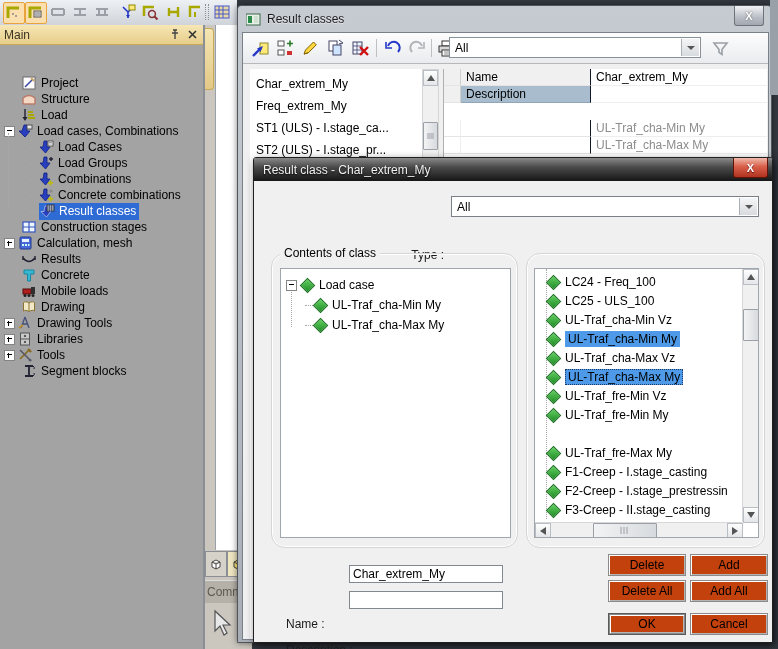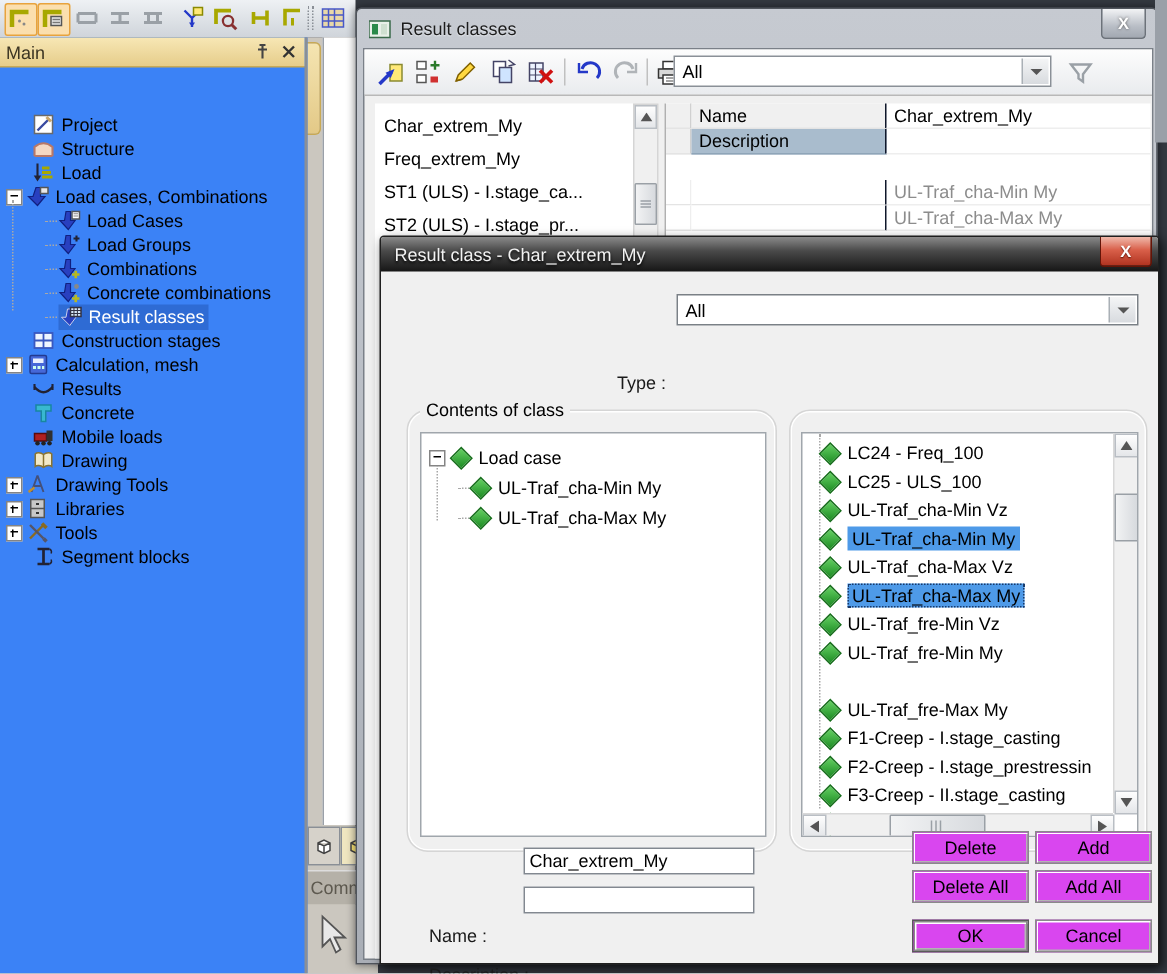--- a/index.html
+++ b/index.html
@@ -8,21 +8,21 @@
          background:#343941;}
   .abs{position:absolute;}
 
   
   #topbar{left:0;top:0;width:237px;height:25px;background:linear-gradient(#eef1f4,#cfd4da);border-bottom:1px solid #9aa0a8;}
   .tbico{position:absolute;top:2px;width:20px;height:20px;border:1px solid transparent;border-radius:2px;}
   .tbico.hot{background:#fbdfae;border-color:#e8a33d;}
   .grip{position:absolute;top:4px;width:3px;height:16px;border-left:1px dotted #8a8f96;}
 
   
-  #mainPanel{left:0;top:25px;width:203px;height:624px;background:#3b82f6;border-right:2px solid #8a8f96;}
+  #mainPanel{left:0;top:25px;width:203px;height:624px;background:#a3a3a3;border-right:2px solid #8a8f96;}
   #mainHdr{left:0;top:0;width:100%;height:20px;background:linear-gradient(#f7e7b5,#e6cd8a);border-bottom:1px solid #c8a955;display:flex;align-items:center;padding:0 4px;box-sizing:border-box;}
   #mainHdr .ttl{flex:1;color:#3c3523;}
   .hdrBtn{width:14px;height:13px;display:flex;align-items:center;justify-content:center;margin-left:3px;}
   .trow{position:absolute;left:0;height:16px;display:flex;align-items:center;white-space:nowrap;}
   .trow .conn{width:8px;border-top:1px dotted #a8a8a8;margin-right:1px;}
   .tbox{position:relative;width:9px;height:9px;border:1px solid #848484;background:#fff;flex:0 0 auto;margin-right:3px;}
   .tbox::before{content:"";position:absolute;left:2px;right:2px;top:3px;height:1px;background:#000;}
   .tbox.plus::after{content:"";position:absolute;top:2px;bottom:2px;left:3px;width:1px;background:#000;}
   .ticon{width:15px;height:15px;flex:0 0 auto;margin-right:4px;}
   .tsel{background:#2e6bd4;color:#fff;padding:1px 3px 1px 1px;display:flex;align-items:center;}
@@ -58,29 +58,29 @@
   .gGut{width:17px;background:#f0f0f0;border-right:1px solid #d0d0d0;border-bottom:1px solid #e4e4e4;display:flex;align-items:center;justify-content:center;box-sizing:border-box;}
   .gLab{width:130px;background:#f0f0f0;border-right:1px solid #0f172a;border-bottom:1px solid #e4e4e4;display:flex;align-items:center;padding-left:5px;box-sizing:border-box;}
   .gVal{flex:1;border-bottom:1px solid #eee;display:flex;align-items:center;padding-left:5px;box-sizing:border-box;}
   .gLab.selCell{background:#a9bccd;border-bottom-color:#8fa5b8;}
   .gray{color:#8c8c8c;}
 
   
   #dlg{left:253px;top:157px;width:518px;height:484px;background:#f0f0f0;border:1px solid #1f1f1f;box-shadow:2px 3px 8px rgba(0,0,0,.6);border-radius:3px 3px 0 0;}
   #dlgTitle{left:0;top:0;width:100%;height:23px;background:linear-gradient(#8a8a8a,#4a4a4a 40%,#161616);border-radius:2px 2px 0 0;display:flex;align-items:center;padding-left:9px;box-sizing:border-box;color:#f2f2f2;text-shadow:0 1px 2px #000;}
   #dlgClose{left:479px;top:0;width:33px;height:19px;background:linear-gradient(#f0b9ab,#d9604a 45%,#b03320);border:1px solid #641407;border-top:none;border-radius:0 0 3px 3px;display:flex;align-items:center;justify-content:center;color:#fff;font-weight:bold;font-size:11px;text-shadow:0 1px 1px #5a0f05;}
-  .fieldset{position:absolute;border:1px solid #d5d5d5;box-shadow:inset 0 0 0 1px #fff;border-radius:14px;margin-top:20px;}
+  .fieldset{position:absolute;border:1px solid #d5d5d5;box-shadow:inset 0 0 0 1px #fff;border-radius:14px;}
   .legend{position:absolute;top:-8px;left:8px;background:#f0f0f0;padding:0 4px;}
   .whitebox{position:absolute;background:#fff;border:1px solid #a0a6ac;}
   .dItem{position:absolute;height:20px;display:flex;align-items:center;white-space:nowrap;}
   .diamond{width:9px;height:9px;background:linear-gradient(135deg,#64d062,#1d8c24);border:1px solid #166e1b;transform:rotate(45deg);flex:0 0 auto;margin:0 6px 0 2px;}
   .dItem .lbl.hl{background:#4e9ae8;padding:1px 3px;}
   .dItem .lbl.hl.focus{outline:1px dotted #1a3a6a;outline-offset:-1px;}
   .combo{background:#fff;border:1px solid #7a8086;display:flex;align-items:center;padding-left:5px;box-sizing:border-box;}
-  .btn{position:absolute;width:76px;height:20px;background:#d946ef;border:1px solid #8a8a8a;box-shadow:inset 1px 1px 0 #fff,inset -1px -1px 0 #b4b4b4;display:flex;align-items:center;justify-content:center;}
+  .btn{position:absolute;width:76px;height:20px;background:#c2410c;border:1px solid #8a8a8a;box-shadow:inset 1px 1px 0 #fff,inset -1px -1px 0 #b4b4b4;display:flex;align-items:center;justify-content:center;}
   .btn.def{border:1px solid #5a5a5a;box-shadow:inset 0 0 0 1px #8a8a8a,inset 2px 2px 0 #fff,inset -2px -2px 0 #b4b4b4;}
   .inp{position:absolute;height:18px;background:#fff;border:1px solid #828890;padding:0 3px;box-sizing:border-box;font-family:"Liberation Sans",sans-serif;font-size:12px;}
   .flabel{position:absolute;color:#1a1a1a;margin-top:48px;}
 </style>
 </head>
 <body>
 
 <div id="stage">
 
   <div class="abs" id="topbar">

